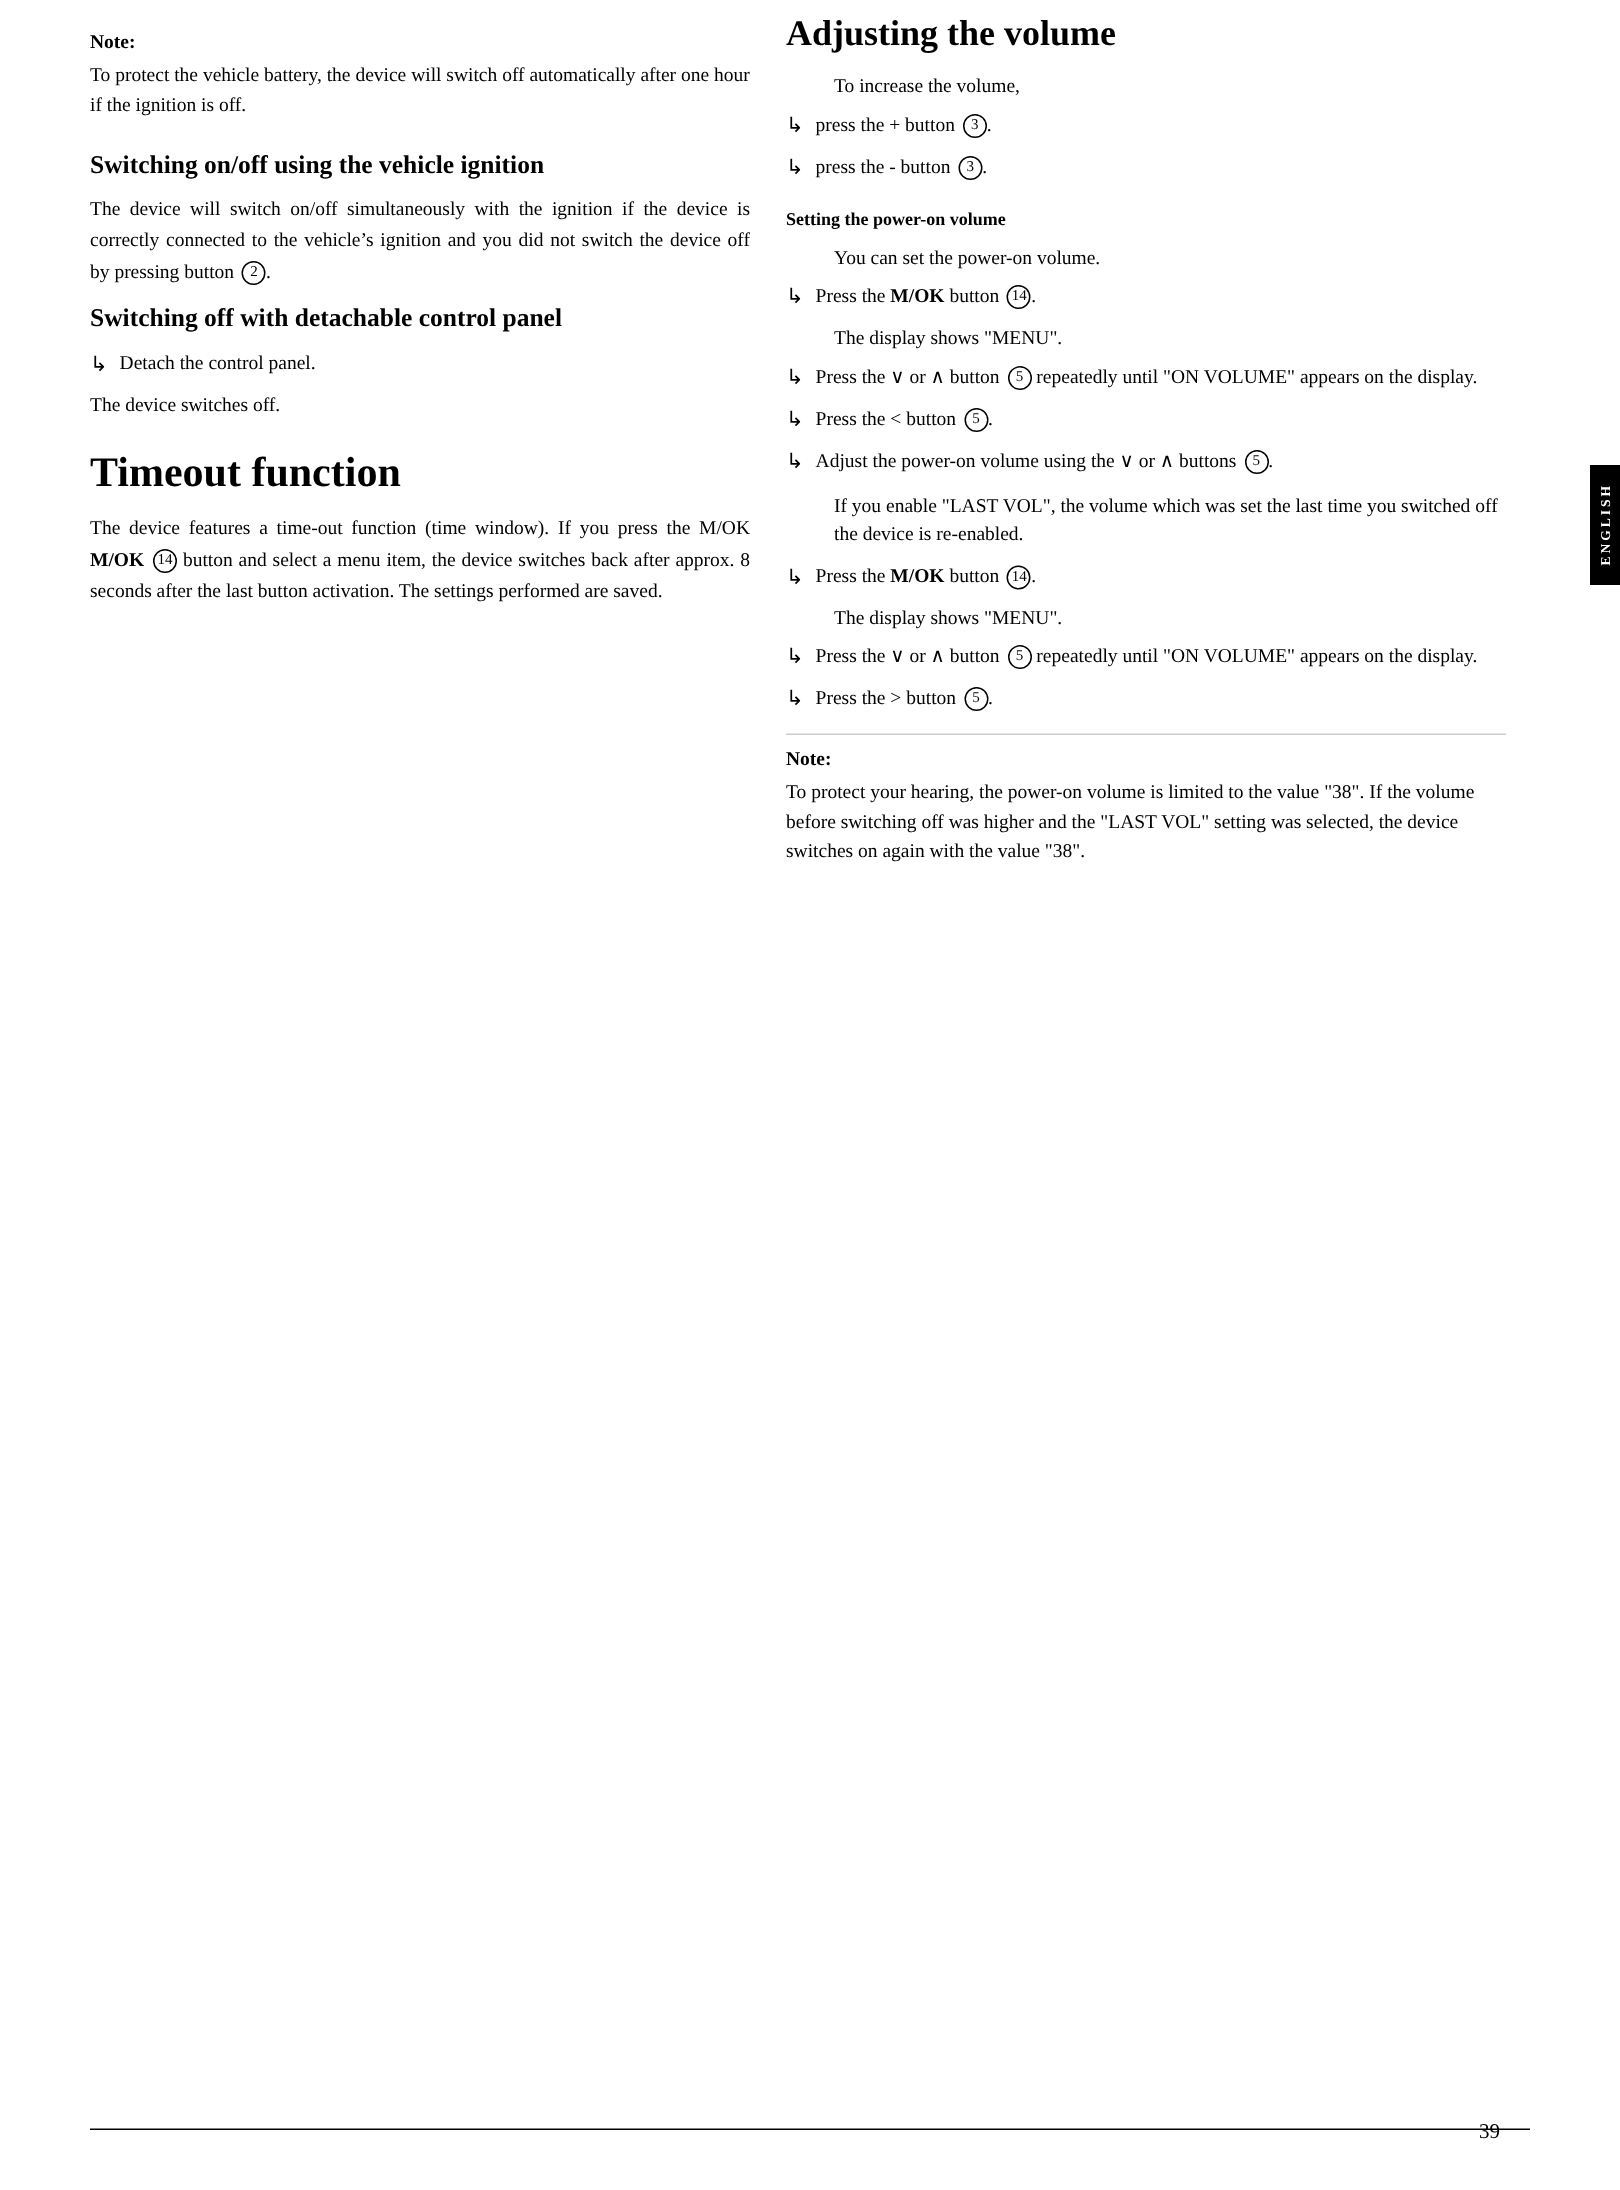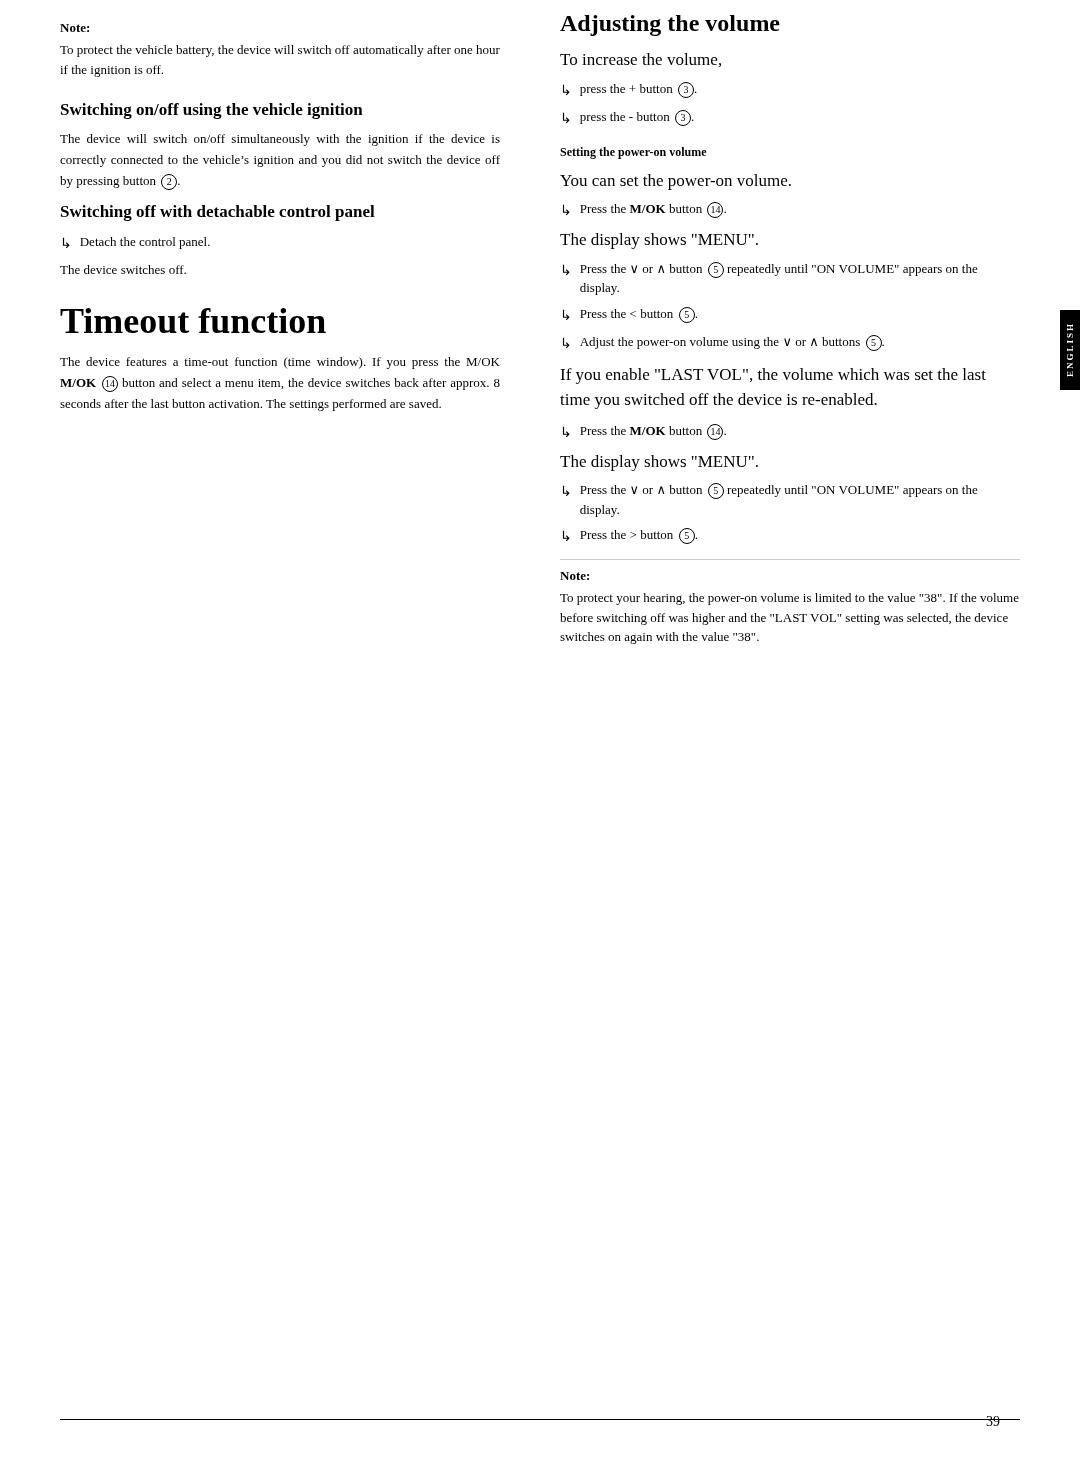--- a/index.html
+++ b/index.html
@@ -53,21 +53,21 @@
       transform: rotate(180deg);
       letter-spacing: 2px;
       white-space: nowrap;
     }
 
     
     .content-area {
       display: flex;
       margin: 0 60px;
       margin-top: 10px;
-      gap: 60px;
+      gap: 24px;
     }
 
     
     .left-col {
       flex: 1;
       max-width: 440px;
     }
 
     
     .right-col {
@@ -130,21 +130,21 @@
       border-radius: 50%;
       font-size: 10px;
       font-weight: normal;
       margin-left: 2px;
       vertical-align: middle;
       line-height: 1;
     }
 
     
     .large-section-title {
-      font-size: 36px;
+      font-size: 28px;
       font-weight: bold;
       margin-bottom: 10px;
       margin-top: 20px;
     }
 
     .right-large-title {
       font-size: 24px;
       font-weight: bold;
       margin-bottom: 10px;
     }
@@ -152,23 +152,24 @@
     
     .sub-heading {
       font-size: 12px;
       font-weight: bold;
       margin-top: 16px;
       margin-bottom: 8px;
     }
 
     
     .display-text {
-      font-size: 17px;
+      font-size: 13px;
       line-height: 1.5;
       margin-bottom: 6px;
+      margin-left: 32px;
     }
 
     
     .note-box {
       margin-top: 10px;
     }
 
     
     .page-number {
       position: absolute;

